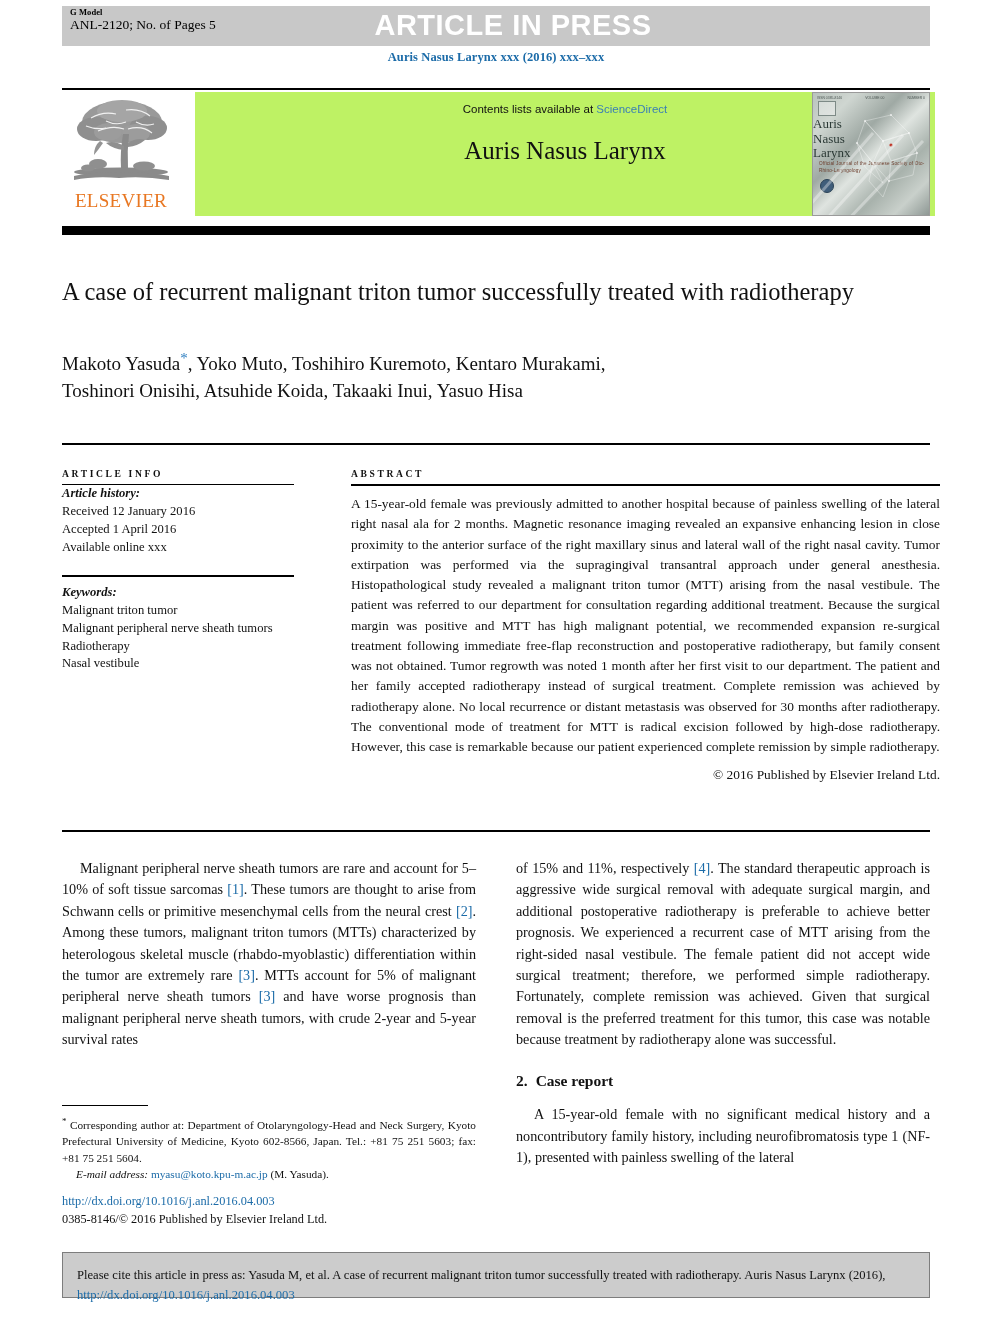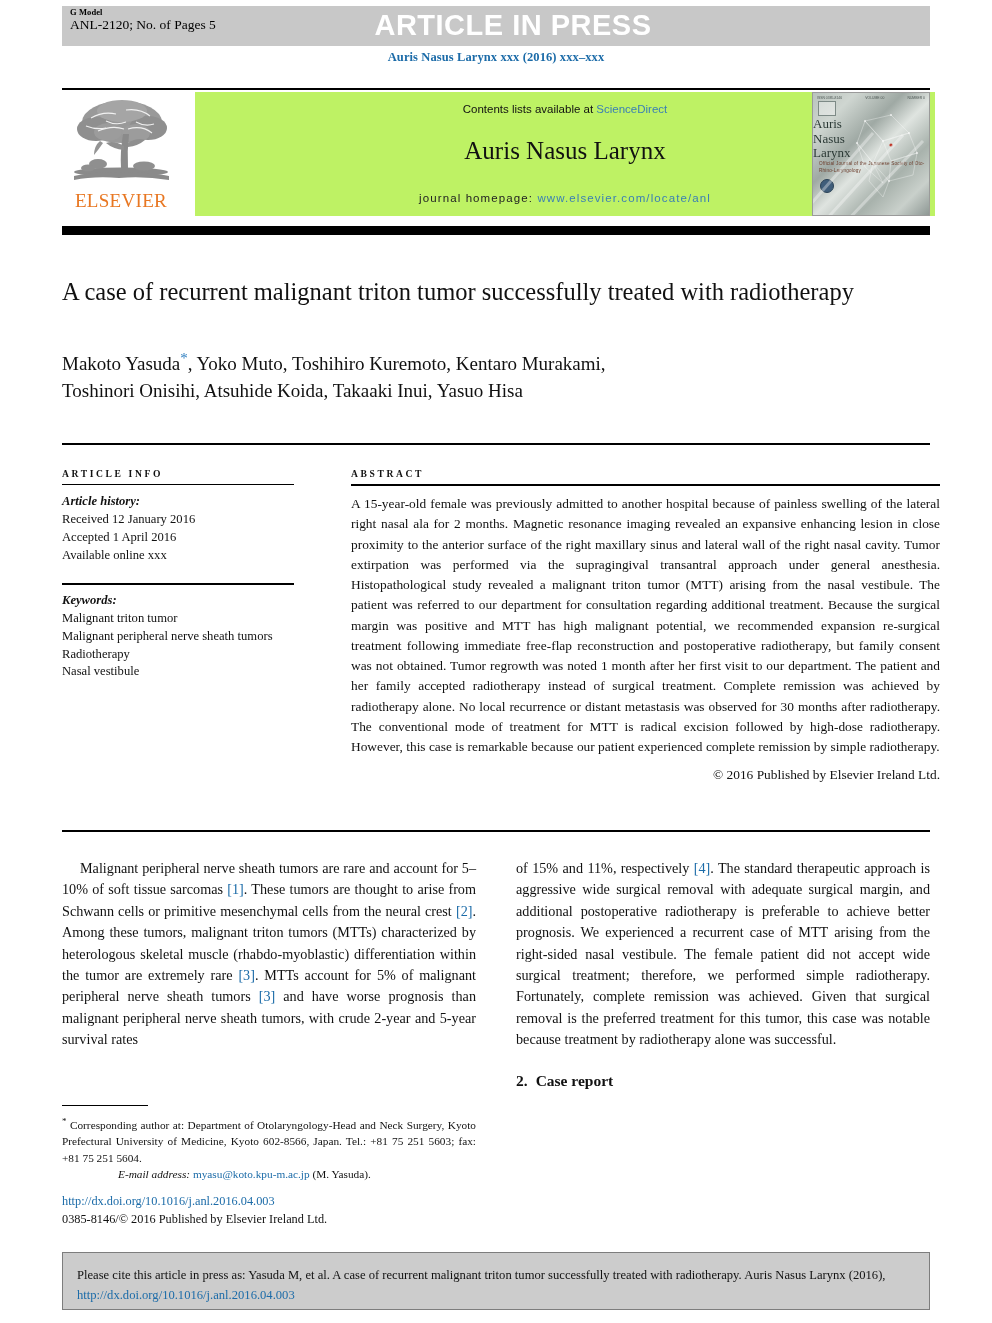--- a/index.html
+++ b/index.html
@@ -303,21 +303,20 @@
     width: 100%;
     height: 1.2px;
     background: #000;
   }
   .thick-rule {
     width: 100%;
     height: 2.2px;
     background: #000;
   }
   .hist-block {
-    margin-top: 8px;
     font-family: "Liberation Serif", serif;
     font-size: 12.6px;
     line-height: 1.42;
     color: #111;
   }
   .hist-block .ital {
     font-style: italic;
     font-weight: bold;
   }
   .kw-rule {
@@ -414,42 +413,42 @@
     left: 62px;
     top: 1115px;
     width: 414px;
     font-family: "Liberation Serif", serif;
     font-size: 11.3px;
     line-height: 1.46;
     text-align: justify;
     color: #111;
   }
   .footnote .star { vertical-align: super; font-size: 9px; }
-  .footnote .email-label { font-style: italic; margin-left: 42px; }
+  .footnote .email-label { font-style: italic; }
   .footnote .link { color: #1b6ba8; }
   .footnote .indent { text-indent: 14px; display: block; }
   .doi-block {
     position: absolute;
     left: 62px;
     top: 1192px;
     width: 440px;
     font-family: "Liberation Serif", serif;
     font-size: 12.3px;
     line-height: 1.5;
   }
   .doi-block .doi-link { color: #1b6ba8; }
   .doi-block .issn { color: #111; }
 
   
   .cite-box {
     position: absolute;
     left: 62px;
     top: 1252px;
     width: 868px;
-    height: 58px;
+    height: 46px;
     box-sizing: border-box;
     border: 1.4px solid #7d7d7d;
     background: #cccccc;
     padding: 12px 14px 0 14px;
   }
   .cite-text {
     font-family: "Liberation Serif", serif;
     font-size: 12.6px;
     line-height: 1.62;
     color: #111;
@@ -509,23 +508,20 @@
         </svg>
       </div>
       <div class="elsevier-word">ELSEVIER</div>
     </div>
 
     <div class="banner-center">
       <div class="contents-line">
         <span>Contents lists available at </span><span class="sd">ScienceDirect</span>
       </div>
       <div class="journal-title-big">Auris Nasus Larynx</div>
-      <div class="homepage-line">
-        <span>journal homepage: </span><span class="hp-url">www.elsevier.com/locate/anl</span>
-      </div>
     </div>
 
     <div class="cover-thumb">
       <div class="cover-toprow">
         <span>ISSN 0385-8146</span>
         <span>VOLUME 00</span>
         <span>NUMBER 0</span>
       </div>
       <div class="cover-logo-box"></div>
       <div class="cover-inner-text">
@@ -605,20 +601,21 @@
 
   <div class="col-left">
     <p class="para"><span>Malignant peripheral nerve sheath tumors are rare and account for 5–10% of soft tissue sarcomas </span><span class="ref">[1]</span><span>. These tumors are thought to arise from Schwann cells or primitive mesenchymal cells from the neural crest </span><span class="ref">[2]</span><span>. Among these tumors, malignant triton tumors (MTTs) characterized by heterologous skeletal muscle (rhabdo-myoblastic) differentiation within the tumor are extremely rare </span><span class="ref">[3]</span><span>. MTTs account for 5% of malignant peripheral nerve sheath tumors </span><span class="ref">[3]</span><span> and have worse prognosis than malignant peripheral nerve sheath tumors, with crude 2-year and 5-year survival rates</span></p>
   </div>
 
   <div class="col-right">
     <p class="para no-indent"><span>of 15% and 11%, respectively </span><span class="ref">[4]</span><span>. The standard therapeutic approach is aggressive wide surgical removal with adequate surgical margin, and additional postoperative radiotherapy is preferable to achieve better prognosis. We experienced a recurrent case of MTT arising from the right-sided nasal vestibule. The female patient did not accept wide surgical treatment; therefore, we performed simple radiotherapy. Fortunately, complete remission was achieved. Given that surgical removal is the preferred treatment for this tumor, this case was notable because treatment by radiotherapy alone was successful.</span></p>
     <div class="h2 spaced">
       <span class="num">2.</span><span>Case report</span>
     </div>
+    <p class="para">A 15-year-old female with no significant medical history and a noncontributory family history, including neurofibromatosis type 1 (NF-1), presented with painless swelling of the lateral</p>
   </div>
 
   <div class="fn-rule"></div>
   <div class="footnote">
     <span class="star">*</span><span> Corresponding author at: Department of Otolaryngology-Head and Neck Surgery, Kyoto Prefectural University of Medicine, Kyoto 602-8566, Japan. Tel.: +81 75 251 5603; fax: +81 75 251 5604.</span>
     <span class="indent"><span class="email-label">E-mail address:</span> <span class="link">myasu@koto.kpu-m.ac.jp</span> <span>(M. Yasuda).</span></span>
   </div>
 
   <div class="doi-block">
     <div class="doi-link">http://dx.doi.org/10.1016/j.anl.2016.04.003</div>

